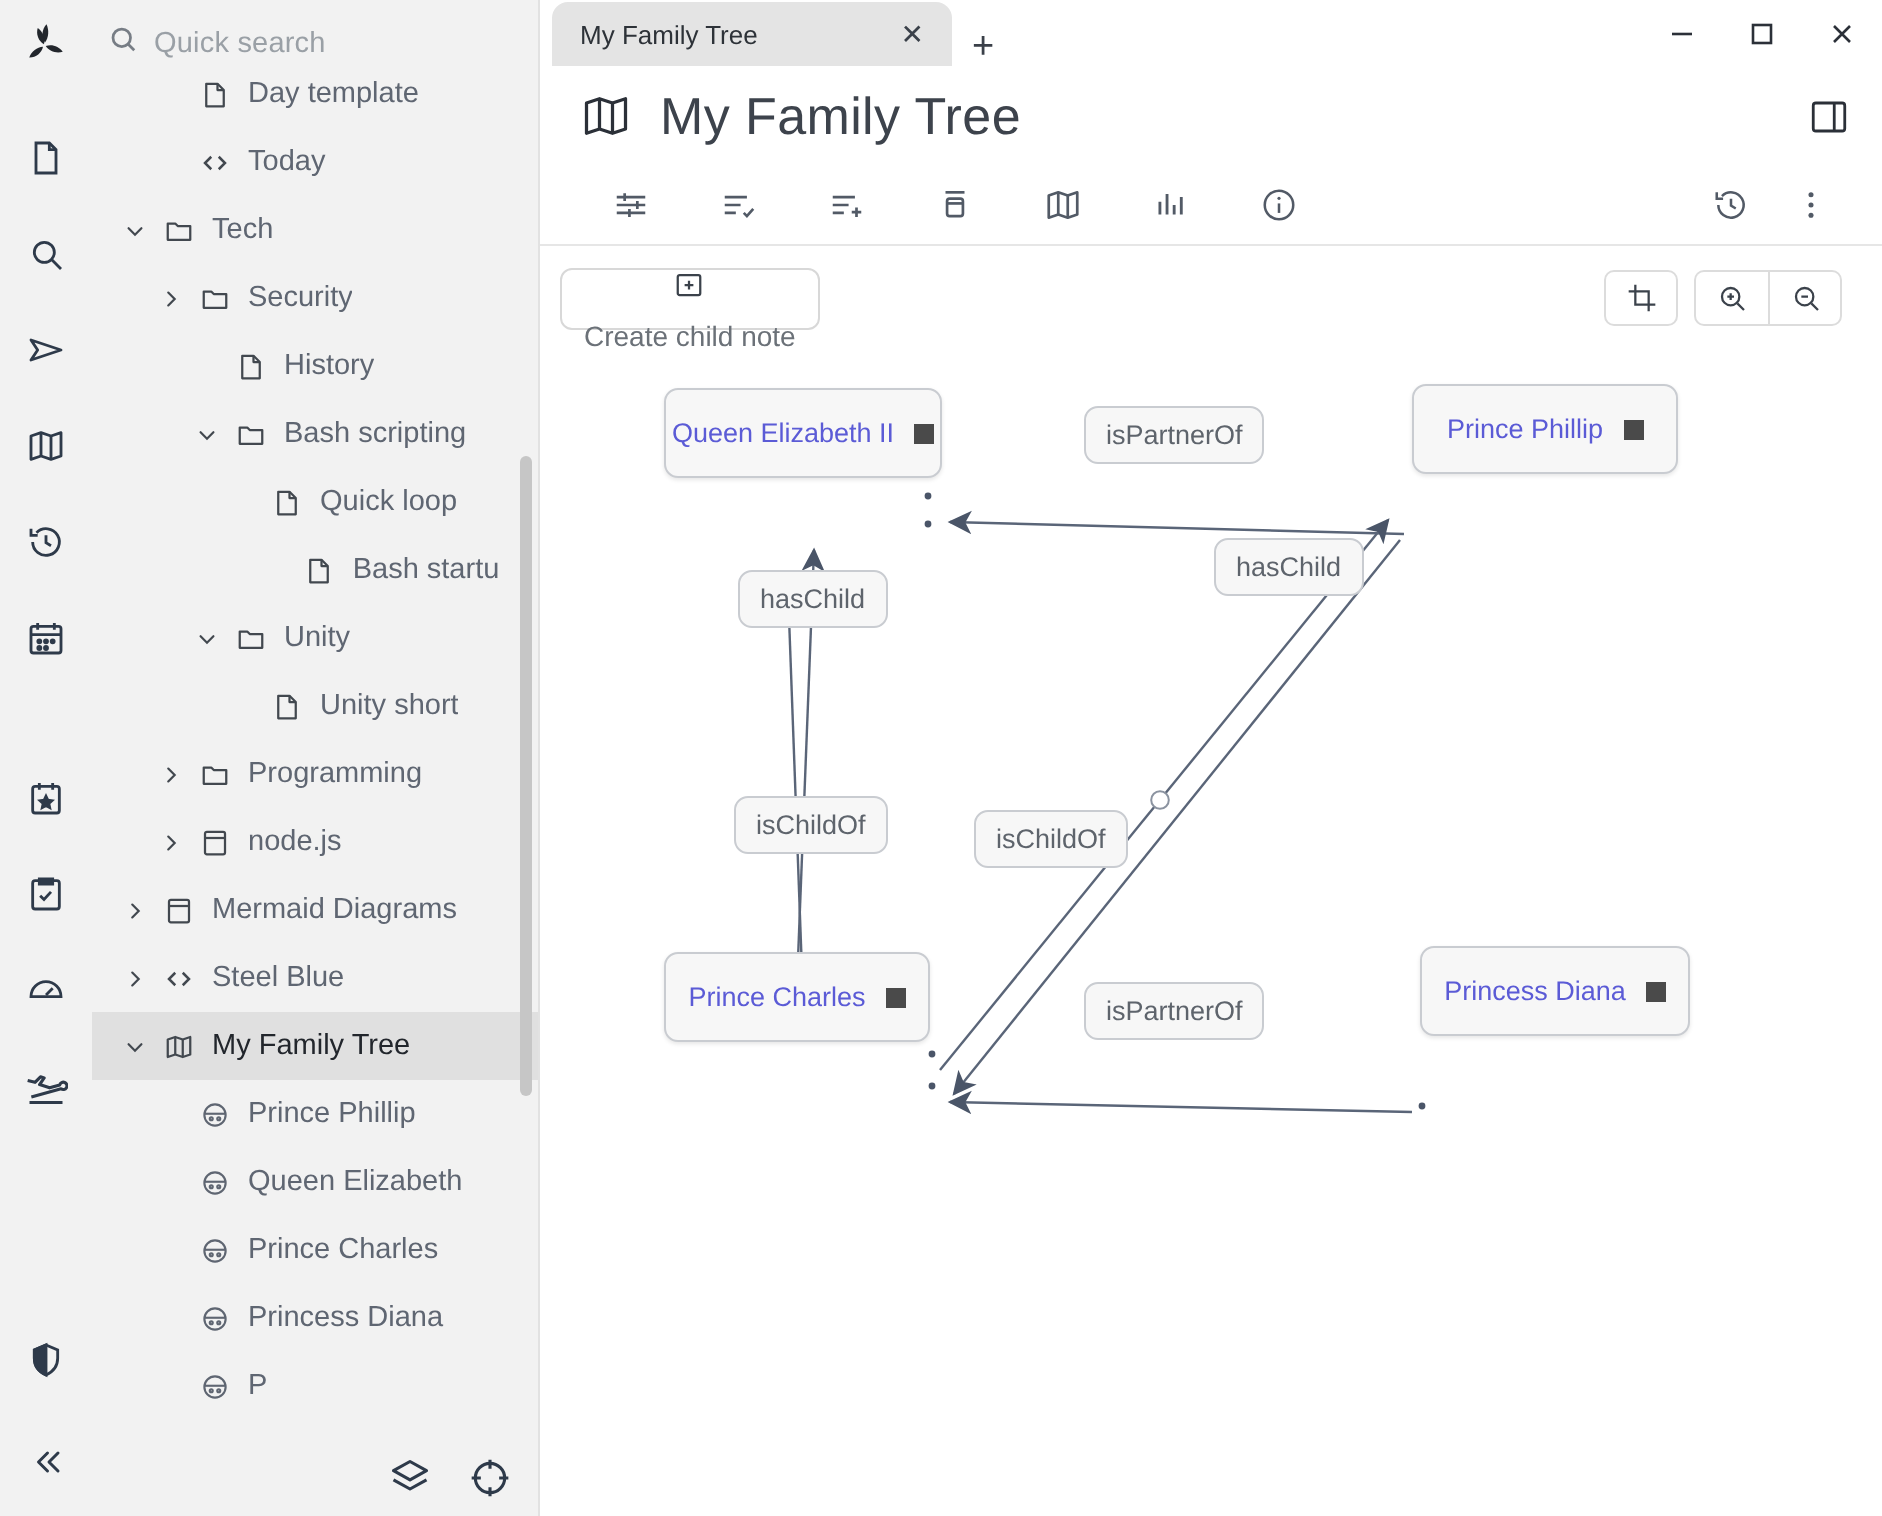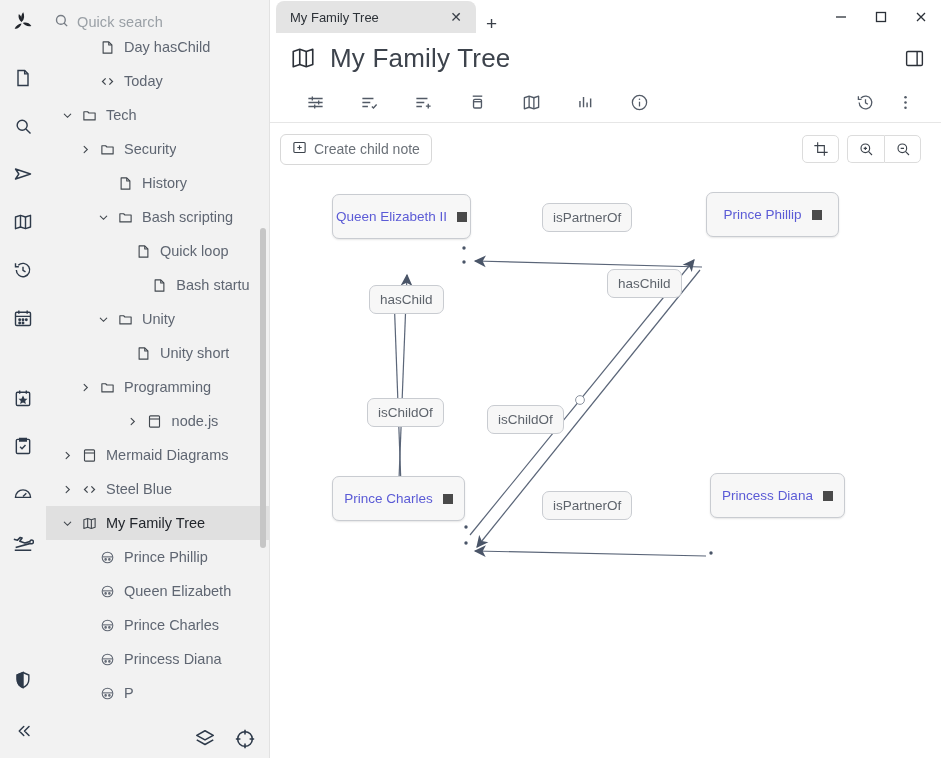--- a/index.html
+++ b/index.html
@@ -93,21 +93,21 @@
     padding: 0 16px 0 18px; border-bottom: 1px solid #e6e6e6;
   }
   .tool { width: 54px; display: flex; align-items: center; justify-content: center; color: #525a66; cursor: pointer; }
   .tool-spacer { flex: 1 1 auto; }
   .tool-r { width: 40px; display: flex; align-items: center; justify-content: center; color: #525a66; cursor: pointer; }
 
   .actionrow { height: 52px; display: flex; align-items: center; padding: 0 20px 0 10px; }
   .ccnote {
     display: flex; align-items: center; gap: 7px;
     border: 1px solid #d8d8d8; border-radius: 6px; background: #fff;
-    height: 31px; padding: 0 11px; font-size: 14px; color: #6b7178; cursor: pointer;
+    height: 31px; padding: 0 11px; font-size: 14px; color: #6b7178; cursor: pointer; flex-direction: column;
   }
   .action-spacer { flex: 1 1 auto; }
   .zgrp { display: flex; gap: 8px; }
   .zbtn {
     width: 37px; height: 28px; border: 1px solid #dcdcdc; border-radius: 5px;
     background: #fff; display: flex; align-items: center; justify-content: center;
     color: #3b424b; cursor: pointer;
   }
   .zpair { display: flex; }
   .zpair .zbtn:first-child { border-radius: 5px 0 0 5px; border-right: none; }
@@ -249,21 +249,21 @@
     </div>
     <div class="tree" id="tree">
         <div class="trow" style="padding-left: 28px;">
           <span class="twist"></span>
           <span class="ticon">
             <svg width="15" height="15" viewBox="0 0 24 24" fill="none" stroke="#42484f" stroke-width="1.8" stroke-linejoin="round">
               <path d="M14 3H5v18h14V8l-5-5z"></path>
               <path d="M14 3v5h5"></path>
             </svg>
           </span>
-          <span class="tlabel">Day hasChild</span>
+          <span class="tlabel">Day template</span>
         </div>
         <div class="trow" style="padding-left: 28px;">
           <span class="twist"></span>
           <span class="ticon">
             <svg width="15" height="15" viewBox="0 0 24 24" fill="none" stroke="#42484f" stroke-width="2">
               <path d="M9 7l-5 5 5 5M15 7l5 5-5 5"></path>
             </svg>
           </span>
           <span class="tlabel">Today</span>
         </div>
@@ -365,21 +365,21 @@
               <path d="M9 5l7 7-7 7"></path>
             </svg>
           </span>
           <span class="ticon">
             <svg width="15" height="15" viewBox="0 0 24 24" fill="none" stroke="#42484f" stroke-width="1.8" stroke-linejoin="round">
               <path d="M3 6h6l2 2h10v11H3V6z"></path>
             </svg>
           </span>
           <span class="tlabel">Programming</span>
         </div>
-        <div class="trow" style="padding-left: 28px; justify-content: center;">
+        <div class="trow" style="padding-left: 28px;">
           <span class="twist">
             <svg width="11" height="11" viewBox="0 0 24 24" fill="none" stroke="#42484f" stroke-width="2.4" stroke-linecap="round">
               <path d="M9 5l7 7-7 7"></path>
             </svg>
           </span>
           <span class="ticon">
             <svg width="15" height="15" viewBox="0 0 24 24" fill="none" stroke="#42484f" stroke-width="1.8" stroke-linejoin="round">
               <rect x="4" y="3" width="16" height="18" rx="1.5"></rect>
               <path d="M4 8h16"></path>
             </svg>

